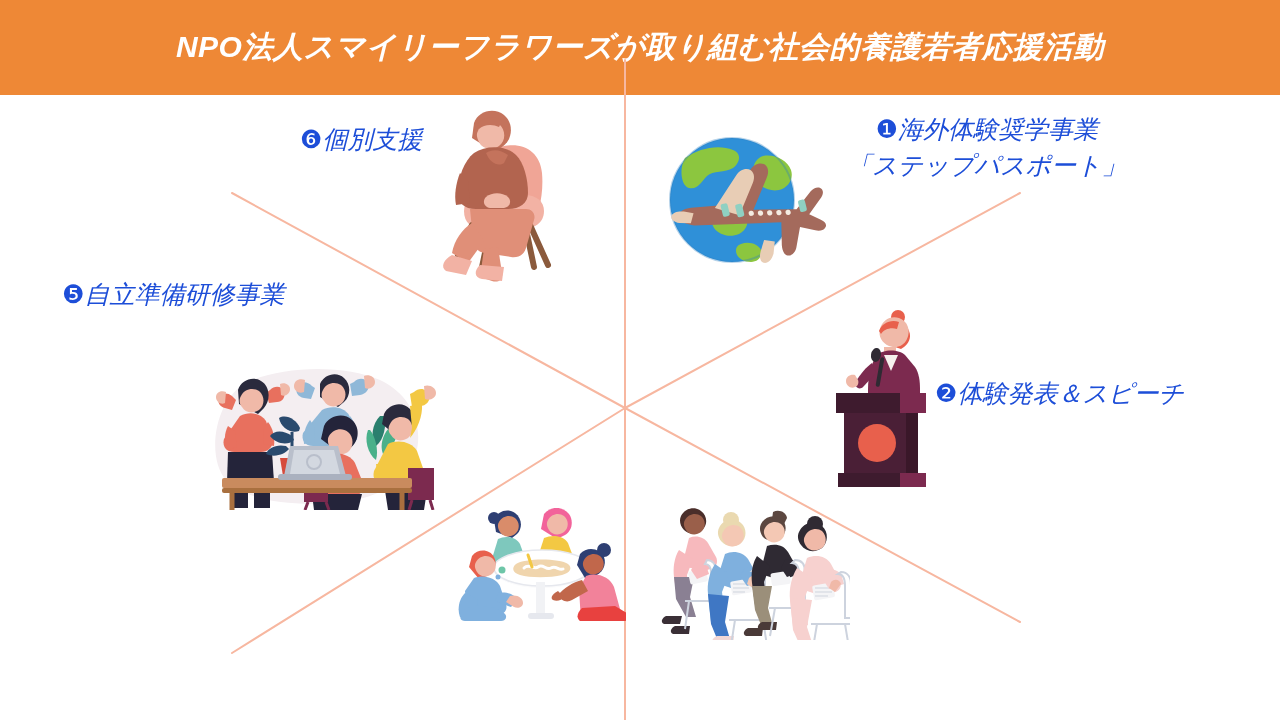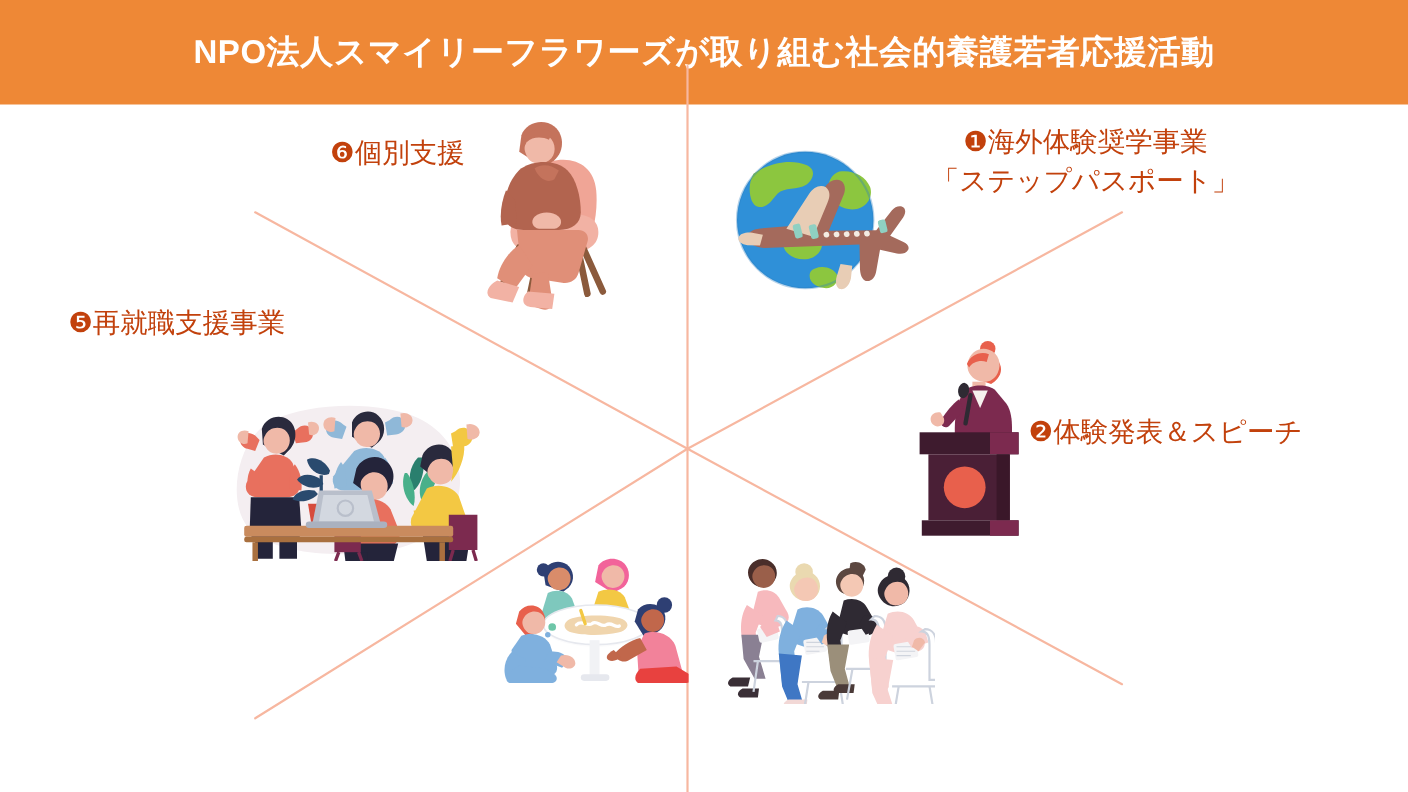--- a/index.html
+++ b/index.html
@@ -1,36 +1,36 @@
 <!DOCTYPE html>
 <html lang="ja"><head>
 <meta charset="utf-8">
 <style>
   html,body{margin:0;padding:0;}
   body{
     width:1280px;height:720px;overflow:hidden;background:#ffffff;
     font-family:"Liberation Sans","DejaVu Sans",sans-serif;
   }
-  .slide{position:relative;width:1280px;height:712px;background:#fff;}
+  .slide{position:relative;width:1280px;height:712px;background:#fff;font-style:italic;}
 
   
   .header{
     position:absolute;left:0;top:0;width:1280px;height:95px;
     background:#ee8836;display:flex;align-items:center;justify-content:center;
   }
   .header-title{
     color:#ffffff;font-size:30px;font-weight:bold;letter-spacing:.5px;
     white-space:nowrap;
   }
 
   
   .spokes{position:absolute;left:0;top:0;width:1280px;height:720px;}
 
   
-  .label{position:absolute;color:#c2410c;line-height:1.42;white-space:nowrap;}
+  .label{position:absolute;color:#1d4ed8;line-height:1.42;white-space:nowrap;}
   .label .ln{display:block;font-size:25px;}
   .num{font-size:25px;letter-spacing:0;}
 
   .lb1{left:815px;top:112px;text-align:center;margin-left:32px;}
   .lb2{left:935px;top:332px;text-align:center;margin-top:44px;}
   .lb3{left:845px;top:585px;text-align:center;}
   .lb4{left:310px;top:618px;text-align:center;}
   .lb5{left:62px;top:277px;text-align:center;}
   .lb6{left:300px;top:122px;text-align:left;}
 
@@ -301,21 +301,21 @@
       <path d="M24 125v17M194 125v17" stroke="#a9703f" stroke-width="5"></path>
 
       <path d="M82 78h48l8 30H76z" fill="#b9bfcb"></path>
       <path d="M86 82h40l6 24H82z" fill="#d3d8e0"></path>
       <circle cx="106" cy="94" r="7" fill="none" stroke="#b9bfcb" stroke-width="2"></circle>
       <rect x="70" y="106" width="74" height="6" rx="3" fill="#aab1bf"></rect>
     </svg>
   </div>
 
   <div class="label lb5">
-    <span class="ln"><span class="num">❺</span><span>再就職支援事業</span></span>
+    <span class="ln"><span class="num">❺</span><span>自立準備研修事業</span></span>
   </div>
 
   <div class="ill" style="left:430px;top:105px;">
     <svg width="128" height="178" viewBox="0 0 128 178">
 
       <path d="M70 42c22-6 40 4 42 26 2 22-4 44-10 54-4 7-12 10-20 8l-24-6 2-74z" fill="#f0a596"></path>
 
       <path d="M34 106c0-10 8-16 20-16h40c12 0 20 6 20 16 0 12-10 18-22 18H54c-12 0-20-6-20-18z" fill="#f2b2a4"></path>
 
       <path d="M42 120l-18 40" stroke="#8b5a3c" stroke-width="6" stroke-linecap="round"></path>

